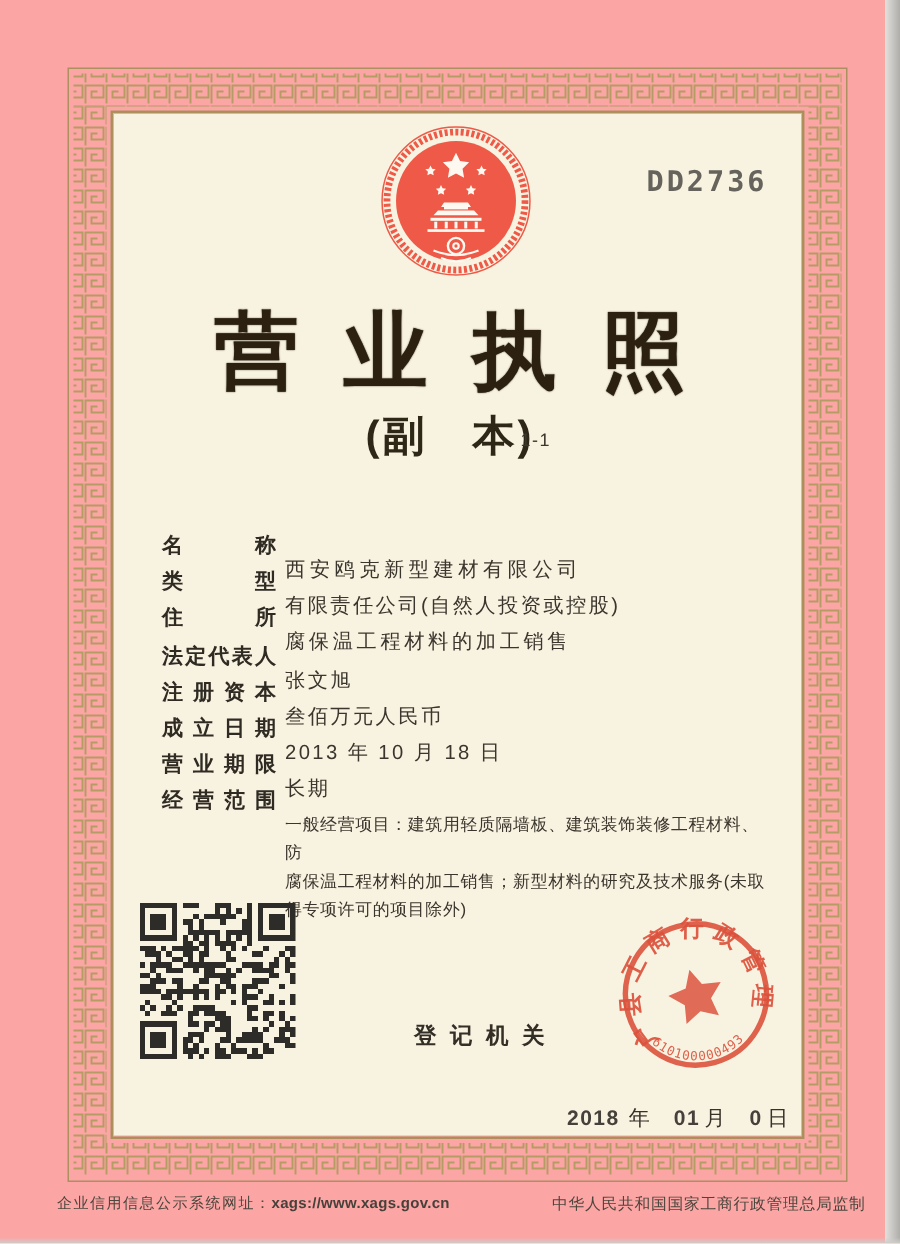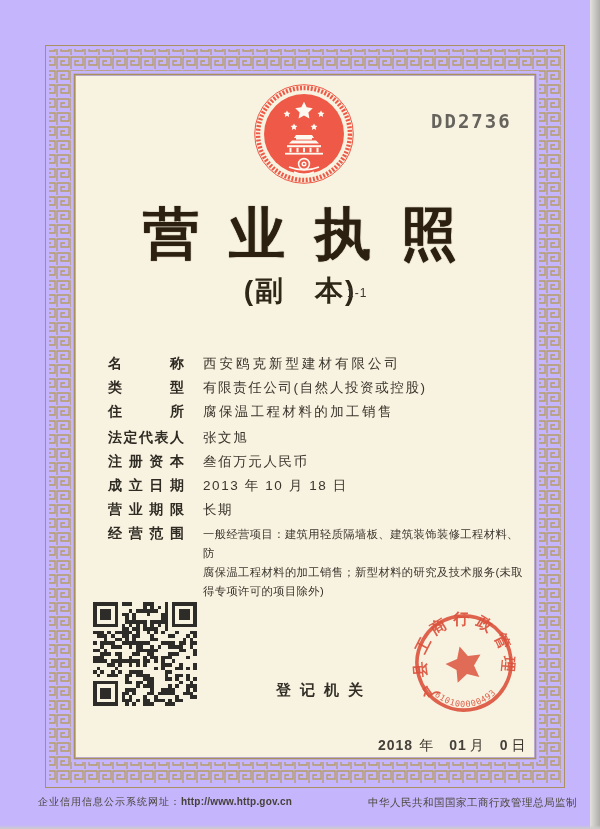--- a/index.html
+++ b/index.html
@@ -1,17 +1,17 @@
 <!DOCTYPE html>
 <html><head>
 <meta charset="utf-8">
 <style>
   html,body{margin:0;padding:0;}
   body{width:600px;height:829px;background:#fbfaf6;font-family:"Liberation Sans",sans-serif;}
-  .page{position:relative;width:600px;height:829px;background:#c4b5fd;overflow:hidden;}
+  .page{position:relative;width:600px;height:829px;background:#fca5a5;overflow:hidden;}
   .abs{position:absolute;}
   svg{display:block;}
 
   
   .edge-right{position:absolute;top:0;right:0;width:10px;height:829px;
     background:linear-gradient(to right,#e3e1dd, #aeadaa);}
   .edge-bottom{position:absolute;bottom:0;left:0;width:600px;height:4px;
     background:linear-gradient(to bottom,rgba(180,178,174,0),#cfcdc9);}
 
   
@@ -28,22 +28,22 @@
   .copy-no{left:347px;top:286px;font-size:12px;color:#3c372d;letter-spacing:1px;}
 
   .credit-line{left:232px;top:298px;white-space:nowrap;}
   .credit-label{font-size:13px;font-weight:700;color:#3a3126;letter-spacing:4.5px;}
   .credit-code{font-size:13.5px;font-family:"DejaVu Serif",serif;color:#5c4e3a;letter-spacing:.5px;}
 
   
   .row{position:absolute;left:0;width:600px;}
   .flabel{position:absolute;left:108px;width:76px;font-size:14px;font-weight:600;
     color:#2f2b23;text-align:justify;text-align-last:justify;line-height:17px;}
-  .fvalue{position:absolute;left:203px;width:330px;font-size:13.5px;color:#3b362d;
-    letter-spacing:1.6px;line-height:17px;}
+  .fvalue{position:absolute;left:190px;width:330px;font-size:13.5px;color:#3b362d;
+    letter-spacing:1.6px;line-height:17px;margin-top:16px;}
   .fvalue.scope{font-size:11.3px;line-height:19px;letter-spacing:.4px;white-space:pre-line;width:320px;}
 
   
   .registrar{left:276px;top:681px;font-size:15px;font-weight:600;color:#332f27;letter-spacing:9px;white-space:nowrap;}
   .dateline{left:378px;top:737px;white-space:nowrap;font-size:14px;color:#37312a;}
   .dateline .num{color:#45413a;font-weight:600;letter-spacing:1px;}
   .sp6{display:inline-block;width:6px;}
   .sp3{display:inline-block;width:3px;} .sp16{display:inline-block;width:16px;}
 
   
@@ -580,19 +580,19 @@
         <textPath href="#sealBotArc" startOffset="2">6101000004935</textPath>
       </text>
     </g>
   </svg>
 
   <div class="abs dateline">
     <span class="num">2018</span><span class="sp6"></span><span>年</span><span class="sp16"></span><span class="num">01</span><span class="sp3"></span><span>月</span><span class="sp16"></span><span class="num">0</span><span class="sp3"></span><span>日</span>
   </div>
 
   <div class="abs footer-left">
-    <span>企业信用信息公示系统网址：</span><span class="footer-url">http://www.http.gov.cn</span>
+    <span>企业信用信息公示系统网址：</span><span class="footer-url">xags://www.xags.gov.cn</span>
   </div>
   <div class="abs footer-right">中华人民共和国国家工商行政管理总局监制</div>
 
   <div class="edge-right"></div>
   <div class="edge-bottom"></div>
 </div>
 
 </body></html>

